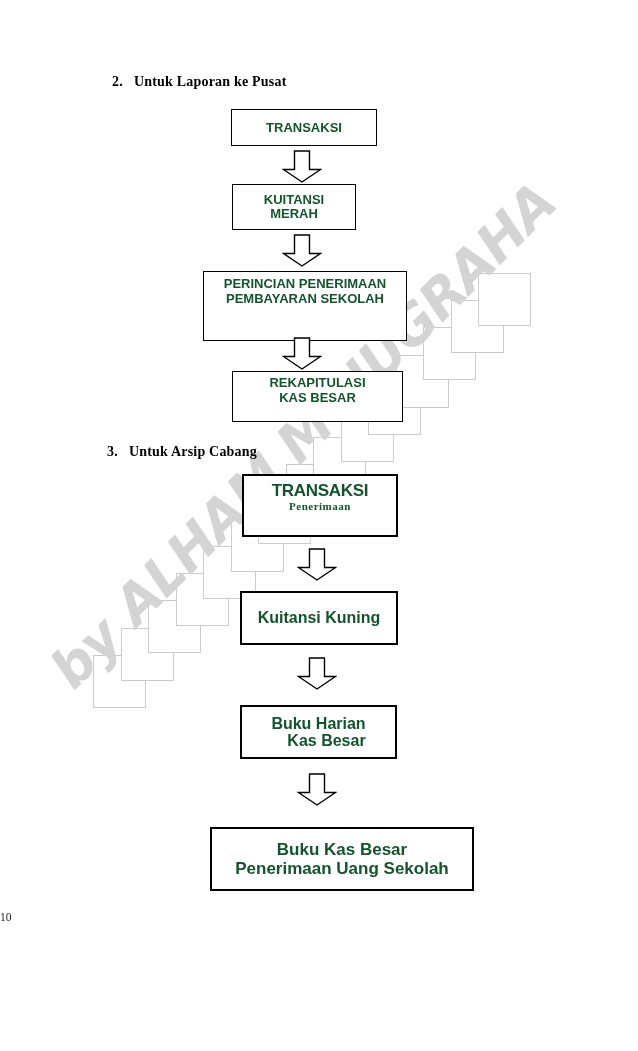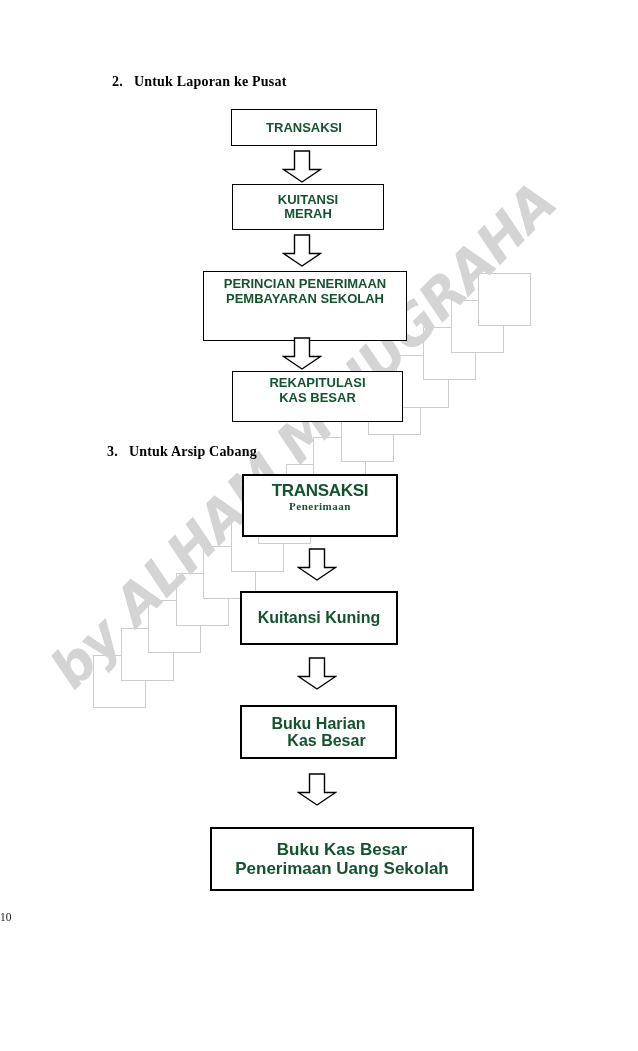--- a/index.html
+++ b/index.html
@@ -36,21 +36,21 @@
   .fbox{
     position:absolute;z-index:1;background:#ffffff;color:#14532d;
     box-sizing:border-box;display:flex;align-items:center;justify-content:center;
     text-align:center;font-weight:bold;white-space:pre-line;
     font-family:"Liberation Sans",sans-serif;
   }
   .thin{border:1.5px solid #000;}
   .thick{border:2px solid #000;}
 
   .b1{left:231px;top:109px;width:146px;height:37px;font-size:13px;}
-  .b2{left:232px;top:184px;width:152px;height:46px;font-size:13px;line-height:14.5px;}
+  .b2{left:232px;top:184px;width:124px;height:46px;font-size:13px;line-height:14.5px;}
   .b3{left:203px;top:271px;width:204px;height:70px;font-size:13px;line-height:14.5px;
       align-items:flex-start;padding-top:5px;}
   .b4{left:232px;top:371px;width:171px;height:51px;font-size:13px;line-height:14.5px;
       align-items:flex-start;padding-top:4px;}
 
   .b5{left:242px;top:474px;width:156px;height:63px;flex-direction:column;
       justify-content:flex-start;padding-top:6px;}
   .b5t{font-size:17px;letter-spacing:-.3px;line-height:17px;}
   .b5s{font-family:Liberation Serif, serif;font-size:11px;font-weight:bold;
        letter-spacing:.5px;margin-top:1px;}

